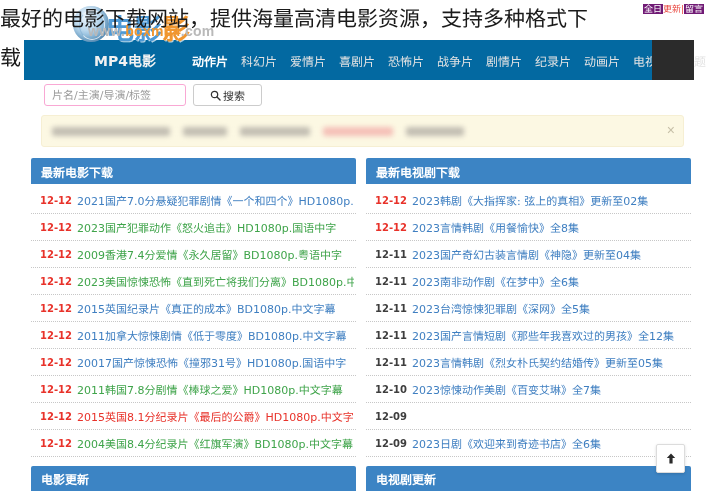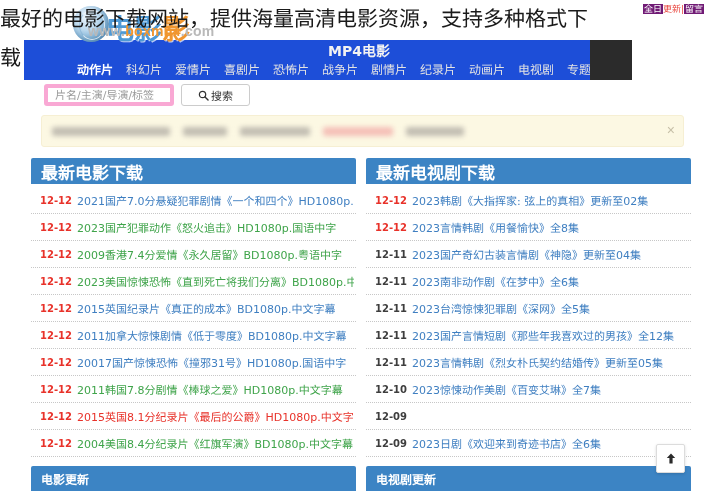--- a/index.html
+++ b/index.html
@@ -101,41 +101,40 @@
     background: #701a75;
     color: #ffffff;
     padding: 0 1px;
   }
 
   
   .navbar {
     position: absolute;
     left: 24px;
     top: 40px;
-    width: 608px;
+    width: 670px;
     height: 40px;
-    background: #1d4ed8;
-    display: flex;
-    align-items: center;
-    box-sizing: border-box;
-    flex-direction: column;
+    background: #0369a1;
+    display: flex;
+    align-items: center;
+    box-sizing: border-box;
   }
   .navbar .brand {
     color: #f2f2f2;
     font-size: 14px;
     font-weight: bold;
     padding: 0 8px 0 70px;
     white-space: nowrap;
     font-family: "DejaVu Sans", sans-serif;
   }
   .navbar .nav-links {
     display: flex;
     align-items: flex-start;
     gap: 13px;
-    margin-left: 12px;
+    margin-left: 28px;
   }
   .navbar .nav-link {
     color: #e3e3e3;
     font-size: 12px;
     white-space: nowrap;
     cursor: pointer;
     font-family: "DejaVu Sans", sans-serif;
   }
   .navbar .nav-link.active {
     color: #ffffff;
@@ -153,24 +152,24 @@
   
   .search-row {
     position: absolute;
     left: 44px;
     top: 84px;
     display: flex;
     align-items: center;
     gap: 7px;
   }
   .search-input {
-    width: 130px;
+    width: 142px;
     height: 22px;
     box-sizing: border-box;
-    border: 4px solid #f9a8d4;
+    border: 1px solid #f9a8d4;
     border-radius: 3px;
     padding: 0 7px;
     font-size: 11px;
     color: #555;
     background: #fff;
     outline: none;
     font-family: "DejaVu Sans", sans-serif;
   }
   .search-input::placeholder { color: #9b9b9b; }
   .search-btn {
@@ -236,21 +235,21 @@
     top: 158px;
     width: 660px;
     display: flex;
     gap: 10px;
   }
   .panel { width: 325px; }
   .panel-head {
     height: 26px;
     background: #3c84c4;
     color: #ffffff;
-    font-size: 17px;
+    font-size: 12px;
     font-weight: bold;
     display: flex;
     align-items: center;
     padding-left: 10px;
     box-sizing: border-box;
     border-radius: 2px 2px 0 0;
     font-family: "DejaVu Sans", sans-serif;
   }
   .panel-body { padding-top: 3px; }
   .item-row {

